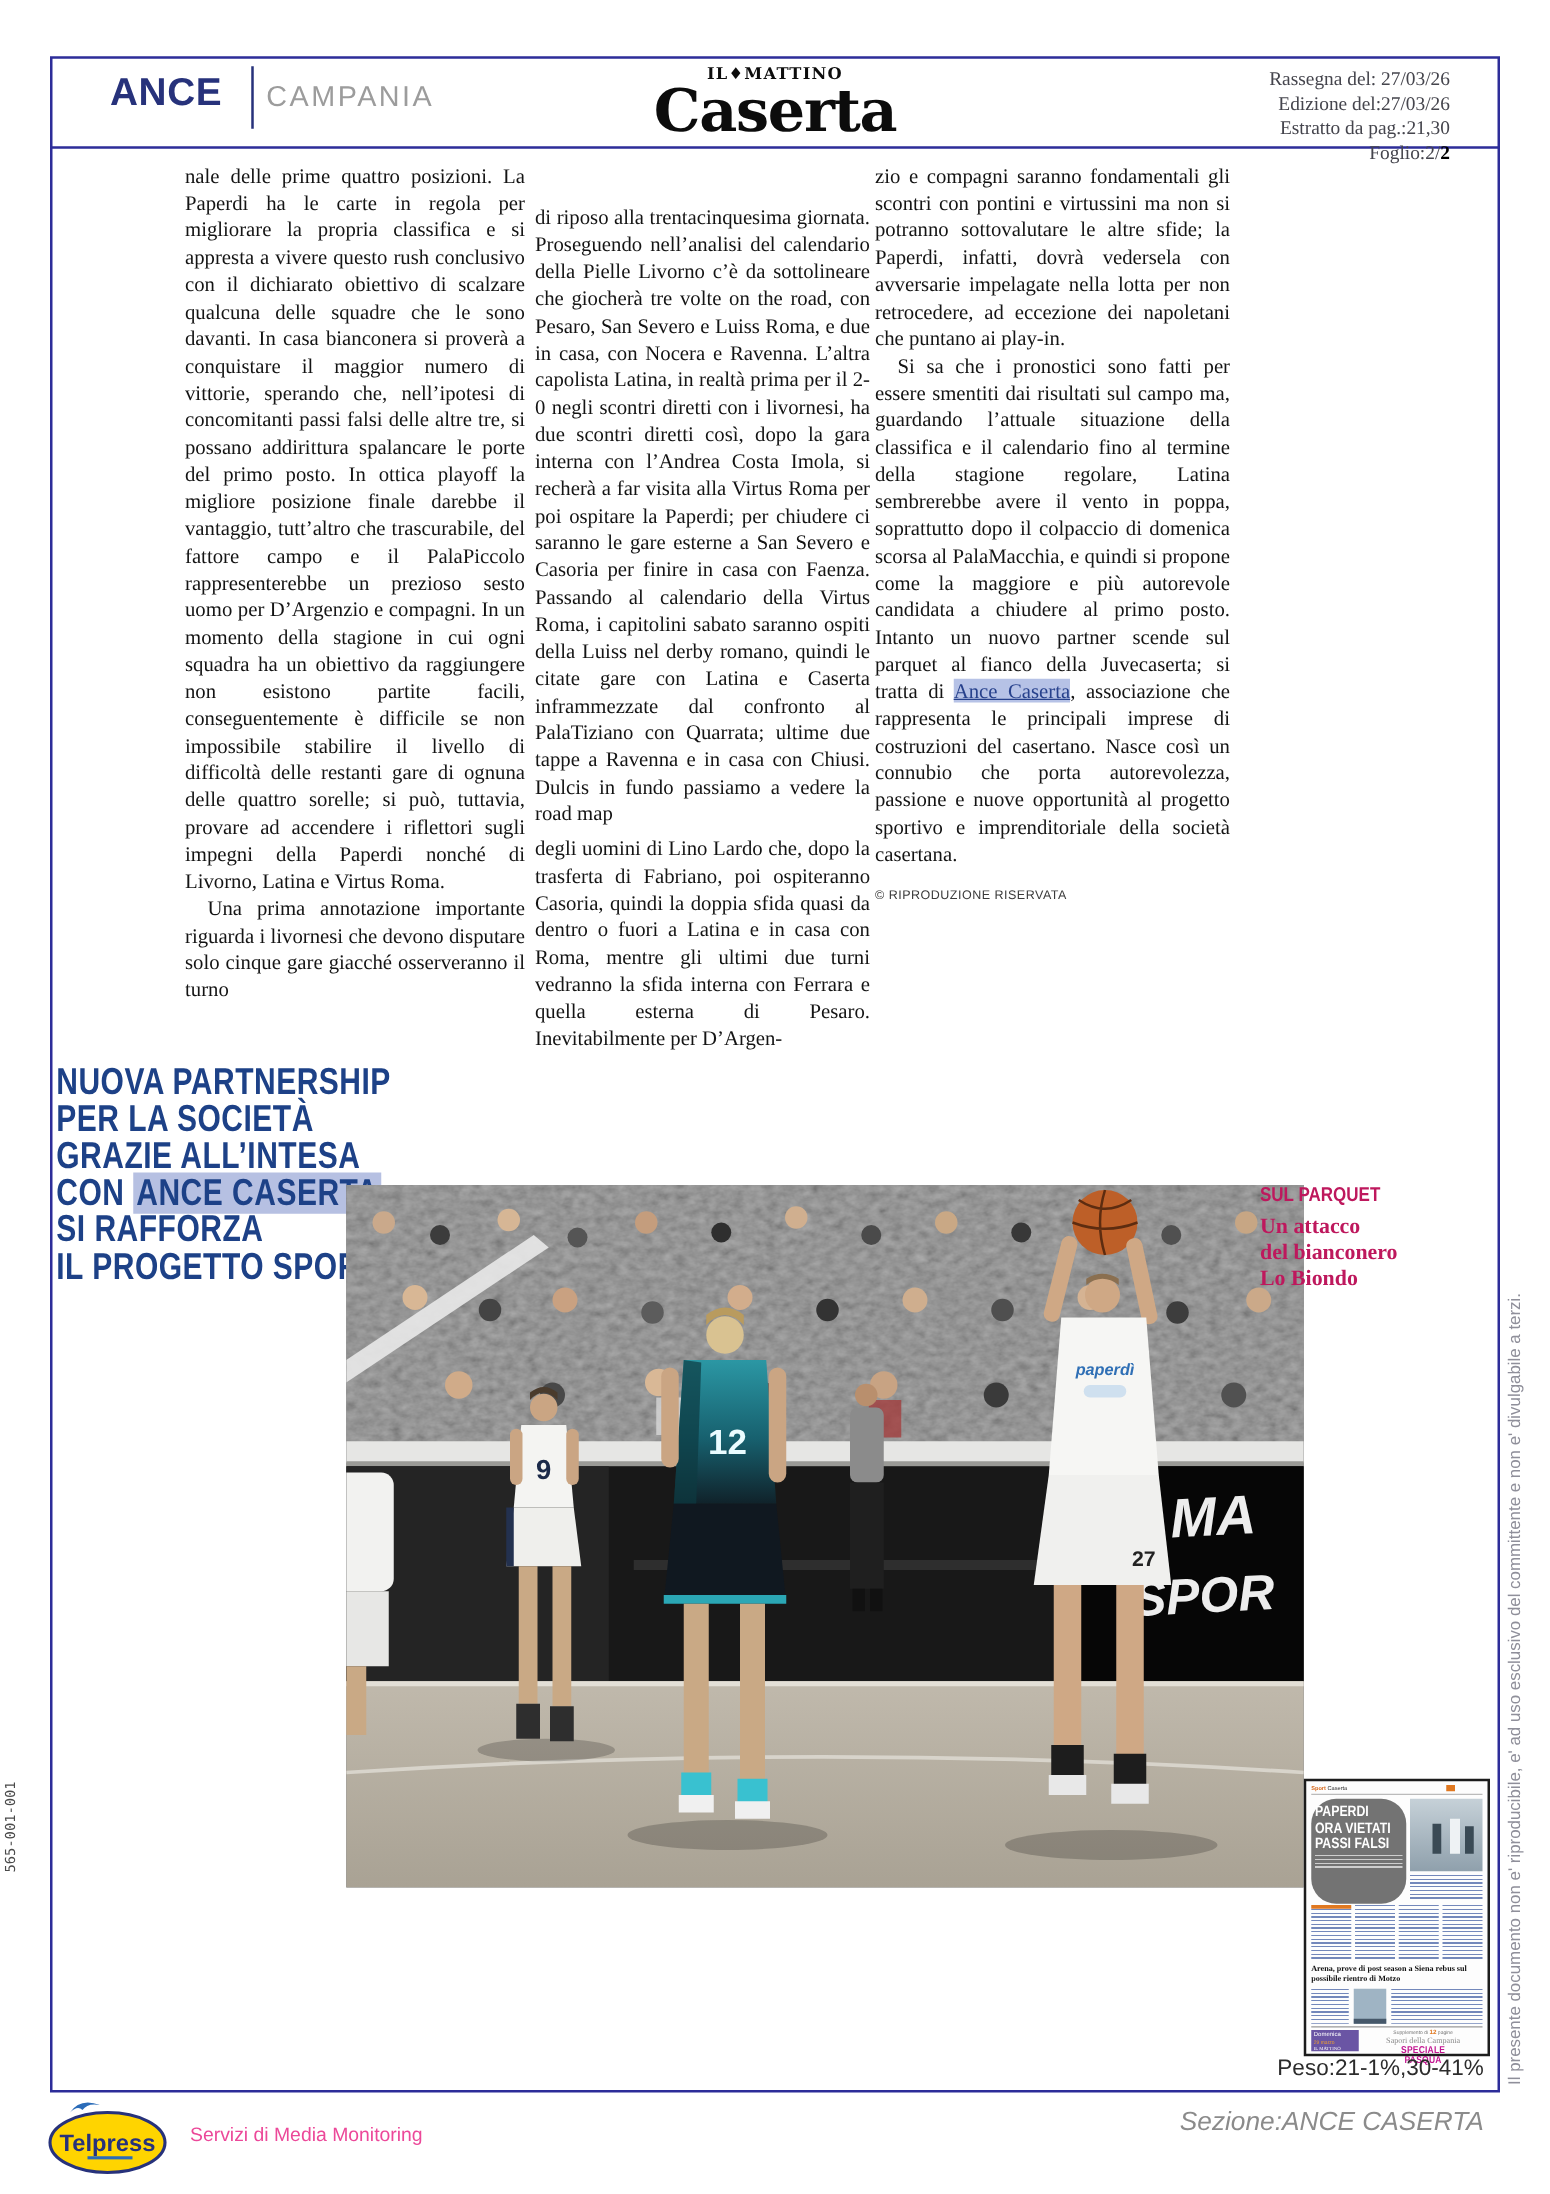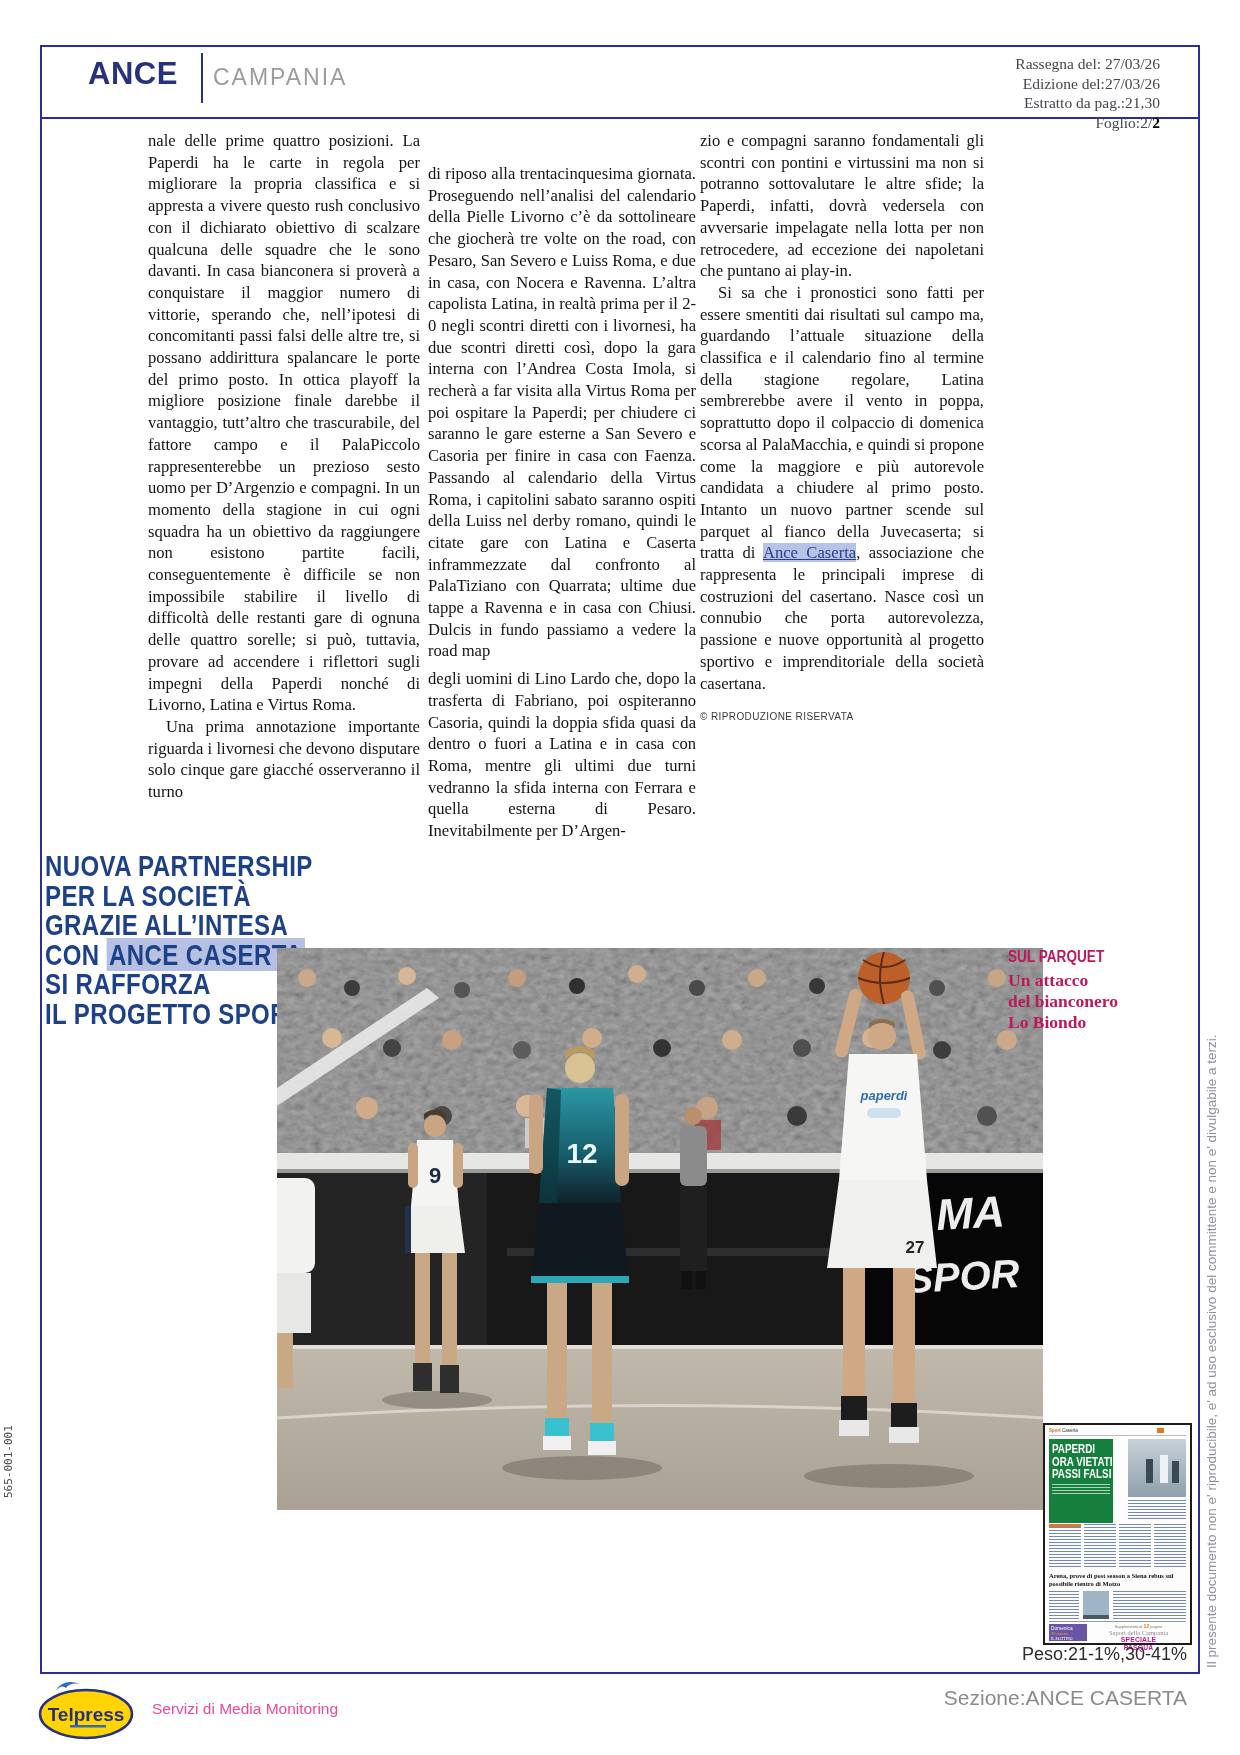--- a/index.html
+++ b/index.html
@@ -55,21 +55,21 @@
           writing-mode:vertical-rl;transform:rotate(180deg);
           font-family:"DejaVu Sans Mono",monospace;font-size:11px;color:#4a4a4a;}
 
   
   .thumb{position:absolute;left:1043px;top:1423px;width:145px;height:218px;background:#fdfdfd;
          border:2px solid #1c1c1c;font-family:"Liberation Sans",sans-serif;}
   .t-abs{position:absolute;}
   .t-topbar{left:4px;top:3px;width:137px;height:7px;font-size:4.5px;color:#333;border-bottom:.5px solid #bbb;}
   .t-sport{color:#d86b1f;font-weight:bold;}
   .t-flag{position:absolute;right:22px;top:0;width:7px;height:5px;background:#e07820;}
-  .t-blue{left:4px;top:14px;width:64px;height:84px;background:#15803d;padding:4px 3px;box-sizing:border-box;}
+  .t-blue{left:4px;top:14px;width:76px;height:84px;background:#737373;padding:4px 3px;box-sizing:border-box;border-radius:20px;}
   .t-blue-line{color:#fff;font-weight:bold;font-size:12px;line-height:12.5px;white-space:nowrap;
                transform:scaleX(.82);transform-origin:0 50%;}
   .t-blue-sub{margin-top:3px;height:12px;
       background:repeating-linear-gradient(to bottom,rgba(255,255,255,.65) 0 1px,transparent 1px 3px);}
   .t-photo{left:83px;top:14px;width:58px;height:58px;background:linear-gradient(#c6d1d8,#8fa0ac);}
   .t-ph-fig{position:absolute;background:#3a4a55;}
   .t-lines{background:repeating-linear-gradient(to bottom,#7388bb 0 1px,transparent 1px 3px);}
   .t-underphoto{left:83px;top:75px;width:58px;height:20px;}
   .t-cols{left:4px;top:99px;width:137px;height:44px;display:grid;grid-template-columns:repeat(4,1fr);gap:3px;}
   .t-col{background:repeating-linear-gradient(to bottom,#7388bb 0 1px,transparent 1px 3px);}
@@ -86,36 +86,40 @@
   .t-purple .mast{font-family:"Liberation Serif",serif;font-size:3.8px;margin-top:1.5px;}
   .t-suprow{left:46px;top:198px;width:95px;text-align:center;}
   .t-sup{font-size:4px;color:#777;}
   .t-sup .num{color:#e07820;font-weight:bold;font-size:5px;}
   .t-sapori{font-family:"Liberation Serif",serif;font-size:6.5px;color:#8a8a8a;line-height:7px;}
   .t-special{font-weight:bold;font-size:8px;line-height:8px;color:#c21690;letter-spacing:.2px;
              transform:scaleX(.85);transform-origin:50% 50%;}
 
   
   .peso{position:absolute;right:53px;top:1644px;font-size:18px;color:#2c2c2c;}
-  .sezione{position:absolute;right:53px;top:1686px;font-size:21px;color:#8b8b8b;}
+  .sezione{position:absolute;right:53px;top:1686px;font-size:21px;color:#8b8b8b;font-style:italic;}
   .telpress{position:absolute;left:36px;top:1678px;width:100px;height:62px;}
   .telpress-sub{position:absolute;left:152px;top:1700px;font-size:15.5px;color:#ec4899;}
 </style>
 </head>
 <body>
 
 <div class="page">
 
   <div class="frame"></div>
   <div class="hdr-divider"></div>
 
   <div class="ance">ANCE</div>
   <div class="ance-bar"></div>
   <div class="campania">CAMPANIA</div>
 
+  <div class="masthead">
+    <div class="masthead-top">IL♦MATTINO</div>
+    <div class="masthead-main">Caserta</div>
+  </div>
 
   <div class="meta">
     <div>Rassegna del: 27/03/26</div>
     <div>Edizione del:27/03/26</div>
     <div>Estratto da pag.:21,30</div>
     <div><span>Foglio:2/</span><span class="bold2">2</span></div>
   </div>
 
   <div class="col col1">
     <p>nale delle prime quattro posizioni. La Paperdi ha le carte in regola per migliorare la propria classifica e si appresta a vivere questo rush conclusivo con il dichiarato obiettivo di scalzare qualcuna delle squadre che le sono davanti. In casa bianconera si proverà a conquistare il maggior numero di vittorie, sperando che, nell’ipotesi di concomitanti passi falsi delle altre tre, si possano addirittura spalancare le porte del primo posto. In ottica playoff la migliore posizione finale darebbe il vantaggio, tutt’altro che trascurabile, del fattore campo e il PalaPiccolo rappresenterebbe un prezioso sesto uomo per D’Argenzio e compagni. In un momento della stagione in cui ogni squadra ha un obiettivo da raggiungere non esistono partite facili, conseguentemente è difficile se non impossibile stabilire il livello di difficoltà delle restanti gare di ognuna delle quattro sorelle; si può, tuttavia, provare ad accendere i riflettori sugli impegni della Paperdi nonché di Livorno, Latina e Virtus Roma.</p>

